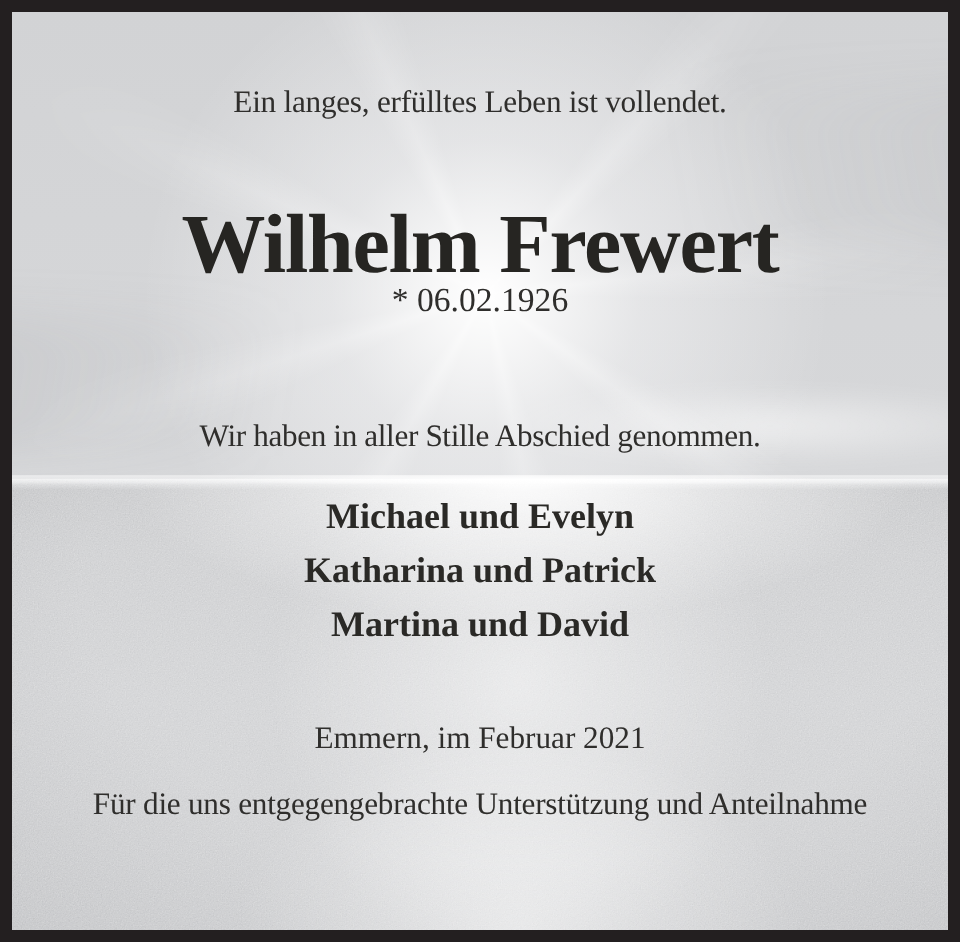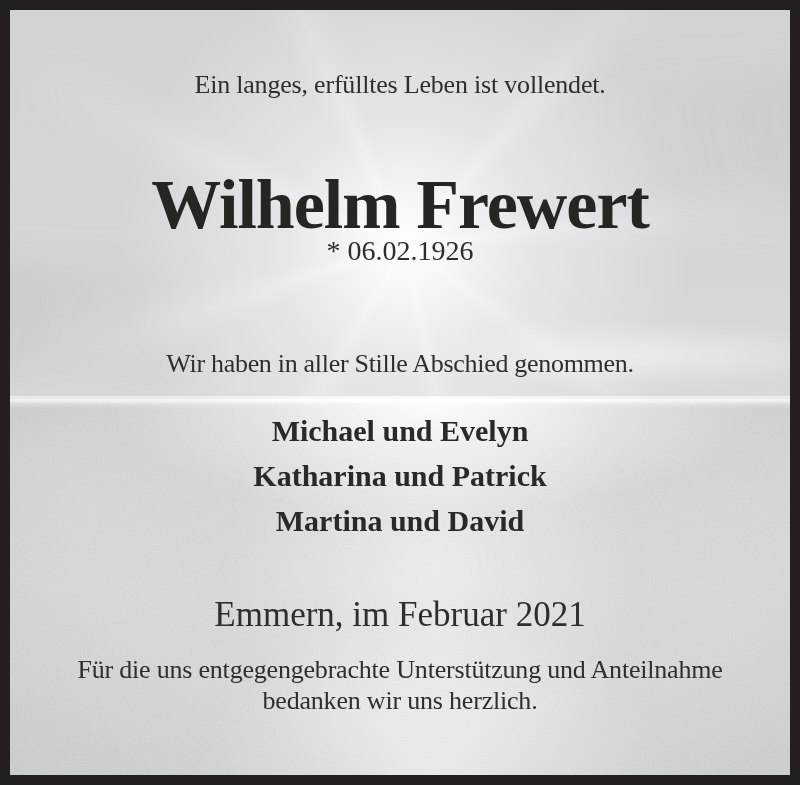--- a/index.html
+++ b/index.html
@@ -70,21 +70,21 @@
       linear-gradient(180deg,rgba(255,255,255,.55),rgba(255,255,255,.15));
   }
   .grain{position:absolute;left:0;top:389px;width:780px;height:376px;opacity:.5;}
   
   .txt{position:absolute;left:0;width:780px;text-align:center;color:#2f2e2c;}
   .epigraph{top:59px;font-size:26px;line-height:32px;letter-spacing:-0.2px;}
   .deceased{top:136px;font-size:70px;line-height:77px;font-weight:bold;color:#262522;letter-spacing:-1px;margin-top:20px;}
   .dates{top:224px;font-size:28px;line-height:34px;display:flex;justify-content:center;gap:28px;}
   .farewell{top:338px;font-size:26px;line-height:32px;letter-spacing:-0.3px;}
   .mourners{top:398px;font-size:30px;line-height:45px;font-weight:bold;color:#2a2926;}
-  .place-date{top:589px;font-size:35px;line-height:32px;}
+  .place-date{top:589px;font-size:26px;line-height:32px;}
   .thanks{top:644px;font-size:26px;line-height:31px;letter-spacing:-0.2px;}
 </style>
 </head>
 <body>
 
 <div class="notice">
   <div class="inner">
 
     <div class="sky-clip">
       <div class="cloud-streak-1"></div>
@@ -116,17 +116,16 @@
       <div>Katharina und Patrick</div>
       <div>Martina und David</div>
     </div>
 
     <div class="txt farewell">Wir haben in aller Stille Abschied genommen.</div>
 
     <div class="txt place-date">Emmern, im Februar 2021</div>
 
     <div class="txt thanks">
       <div>Für die uns entgegengebrachte Unterstützung und Anteilnahme</div>
-      <div>bedanken wir uns herzlich.</div>
     </div>
 
   </div>
 </div>
 
 </body></html>

